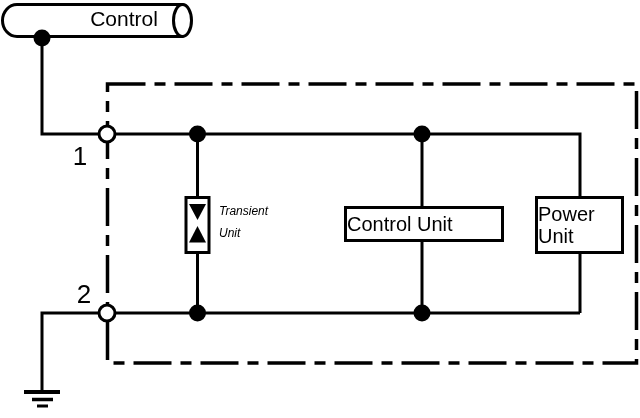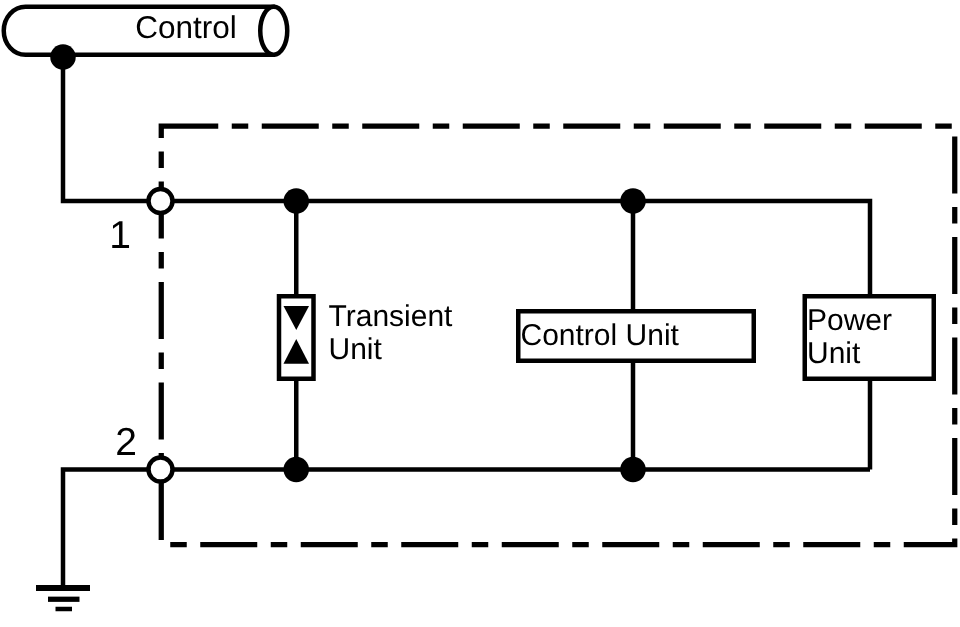--- a/index.html
+++ b/index.html
@@ -37,22 +37,23 @@
   .terminal-label {
     width: 28px;
     text-align: center;
     font-size: 26px;
   }
   .terminal-label-1 { left: 66px; top: 141px; }
   .terminal-label-2 { left: 70px; top: 279px; }
   .transient-label {
     left: 219px;
     top: 200px;
-    font-size: 20px;
+    font-size: 12px;
     line-height: 22px;
+    font-style: italic;
   }
   .transient-label span { display: block; }
   .unit-box {
     position: absolute;
     box-sizing: border-box;
     border: 3px solid var(--line-color, #000000);
     background: var(--bg-color, #ffffff);
     display: flex;
     flex-direction: column;
     justify-content: center;

